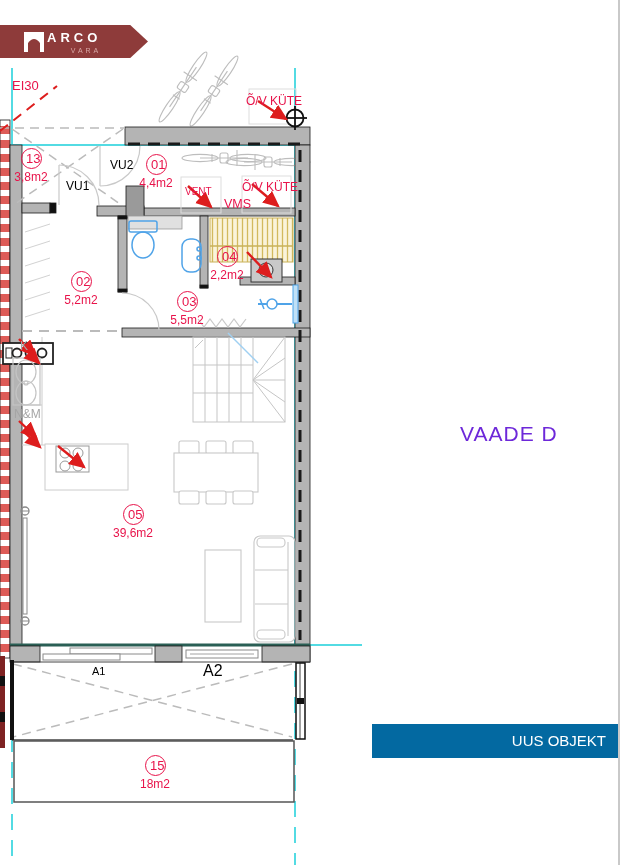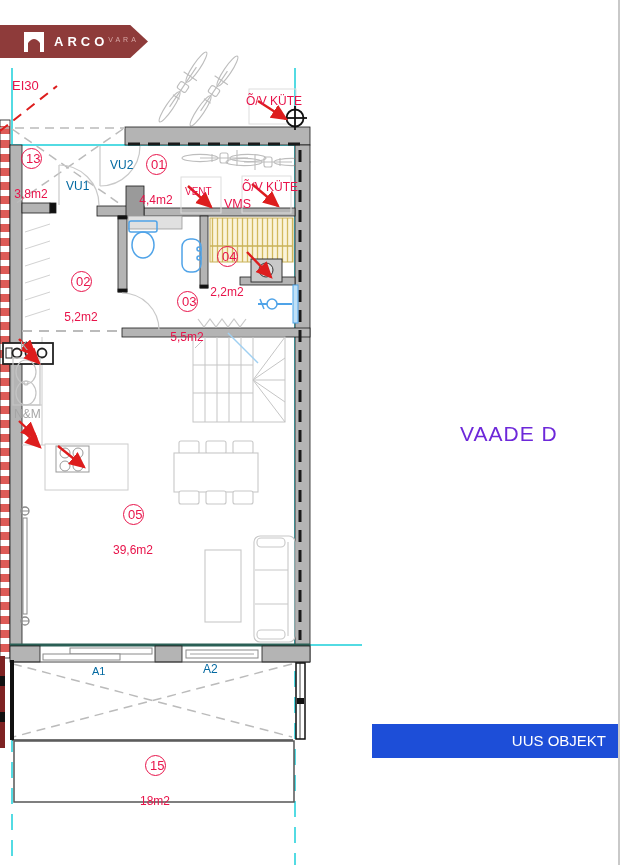--- a/index.html
+++ b/index.html
@@ -1,47 +1,47 @@
 <!DOCTYPE html>
 <html><head>
 <meta charset="utf-8">
 <style>
   html,body{margin:0;padding:0;background:#fff;}
   .canvas{position:relative;width:622px;height:865px;background:#ffffff;overflow:hidden;
           font-family:"Liberation Sans",sans-serif;}
   svg.plan{position:absolute;left:0;top:0;}
   .lbl{position:absolute;white-space:nowrap;line-height:1;}
   .red{color:#e8134a;}
-  .blk{color:#0369a1;}
+  .blk{color:#000000;}
   .gry{color:#a5a5a5;}
   .ei30{left:12px;top:79px;font-size:13px;}
   .vu2{left:110px;top:159px;font-size:12px;}
   .vu1{left:66px;top:180px;font-size:12px;}
   .vent{left:185px;top:187px;font-size:10px;}
   .vms{left:224px;top:198px;font-size:12.5px;}
   .ovk-in{left:242px;top:181px;font-size:12px;}
   .ovk-top{left:246px;top:95px;font-size:12px;}
   .k-lbl{left:20px;top:340px;font-size:12px;}
   .nm{left:14px;top:408px;font-size:12px;}
   .a1{left:92px;top:666px;font-size:11px;}
-  .a2{left:203px;top:663px;font-size:12px;}
+  .a2{left:203px;top:663px;font-size:16px;}
   .vaade{left:460px;top:423px;font-size:21px;letter-spacing:1px;color:#6d28d9;}
   .room{position:absolute;display:flex;flex-direction:column;align-items:center;
         width:64px;margin-left:-32px;color:#e8134a;}
   .room-num{width:19px;height:19px;border:1.4px solid #e8134a;border-radius:50%;
             font-size:13px;line-height:19px;text-align:right;}
-  .room-area{font-size:12px;margin-top:18px;}
+  .room-area{font-size:12px;margin-top:1px;}
   .logo{position:absolute;left:0;top:25px;width:148px;height:33px;background:#8e3b3a;
         clip-path:polygon(0 0,88% 0,100% 50%,88% 100%,0 100%);
         display:flex;align-items:center;}
   .logo-icon{margin-left:24px;width:20px;height:20px;}
-  .logo-text{margin-left:10px;display:flex;flex-direction:row;align-items:flex-start;}
+  .logo-text{margin-left:3px;display:flex;flex-direction:column;align-items:flex-end;}
   .logo-line1{color:#ffffff;font-size:13px;letter-spacing:4px;font-weight:bold;}
   .logo-line2{color:#d8a8a6;font-size:7px;letter-spacing:3px;margin-top:2px;}
-  .banner{position:absolute;left:372px;top:724px;width:246px;height:34px;background:#1d4ed8;
+  .banner{position:absolute;left:372px;top:724px;width:246px;height:34px;background:#0369a1;
           color:#ffffff;font-size:15px;line-height:34px;text-align:right;padding-right:12px;
           box-sizing:border-box;}
   .page-edge{position:absolute;left:618px;top:0;width:2px;height:865px;background:#c9c9c9;}
 </style>
 </head>
 <body>
 
 <div class="canvas">
 
   <svg class="plan" width="622" height="865" viewBox="0 0 622 865">

